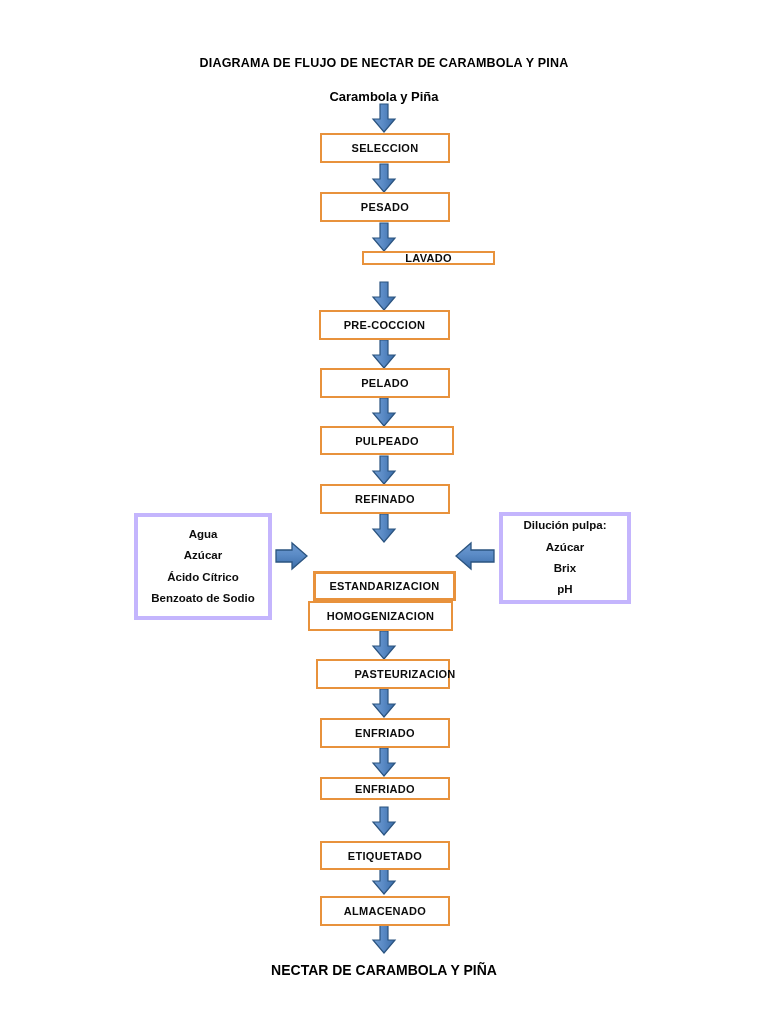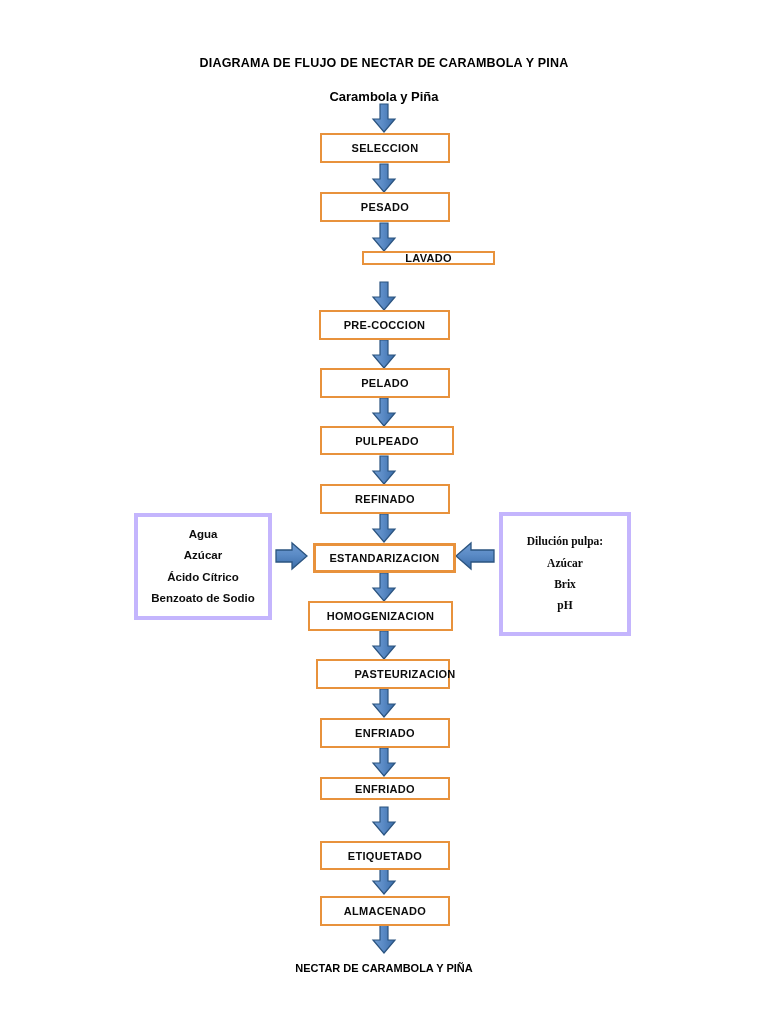--- a/index.html
+++ b/index.html
@@ -43,21 +43,21 @@
     font-size: 13px;
     font-weight: bold;
     color: #000000;
   }
   .end-label {
     position: absolute;
     top: 962px;
     left: 0;
     width: 768px;
     text-align: center;
-    font-size: 11px;
+    font-size: 14px;
     font-weight: bold;
     color: #000000;
   }
 
   
   .proc-box {
     position: absolute;
     box-sizing: border-box;
     background: #ffffff;
     border: 2px solid #E8923C;
@@ -65,20 +65,21 @@
     align-items: center;
     justify-content: center;
     font-size: 11px;
     font-weight: bold;
     letter-spacing: 0.3px;
     color: #0c0c0c;
     white-space: nowrap;
   }
   .proc-box.emphasis {
     border-width: 3px;
+    margin-top: 28px;
   }
 
   
   .side-box {
     position: absolute;
     box-sizing: border-box;
     background: #ffffff;
     border: 4px solid #c4b5fd;
     display: flex;
     flex-direction: column;
@@ -242,21 +243,21 @@
     <span>ALMACENADO</span>
   </div>
 
   <div class="side-box" style="left:134px; top:513px; width:138px; height:107px;">
     <span class="side-line">Agua</span>
     <span class="side-line">Azúcar</span>
     <span class="side-line">Ácido Cítrico</span>
     <span class="side-line">Benzoato de Sodio</span>
   </div>
 
-  <div class="side-box" style="left:499px; top:512px; width:132px; height:124px;font-family:Liberation Serif, serif;">
+  <div class="side-box" style="left:499px; top:512px; width:132px; height:92px;">
     <span class="side-line">Dilución pulpa:</span>
     <span class="side-line">Azúcar</span>
     <span class="side-line">Brix</span>
     <span class="side-line">pH</span>
   </div>
 
   <div class="end-label">NECTAR DE CARAMBOLA Y PIÑA</div>
 
 </div>
 

